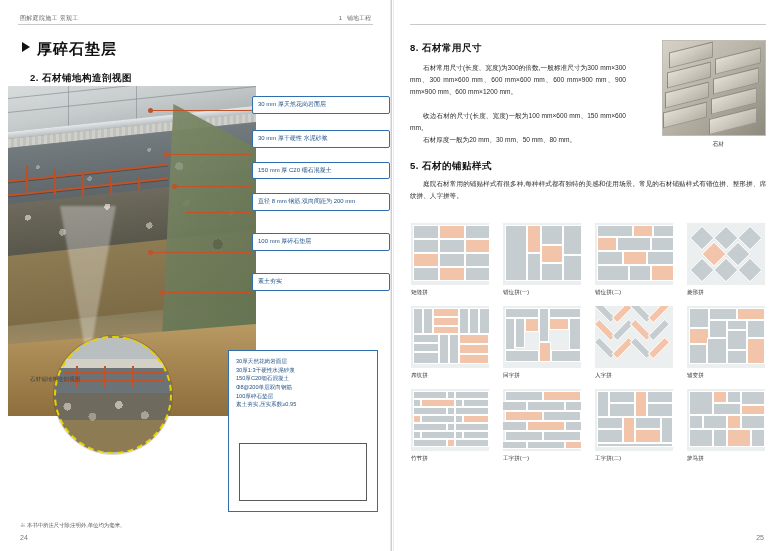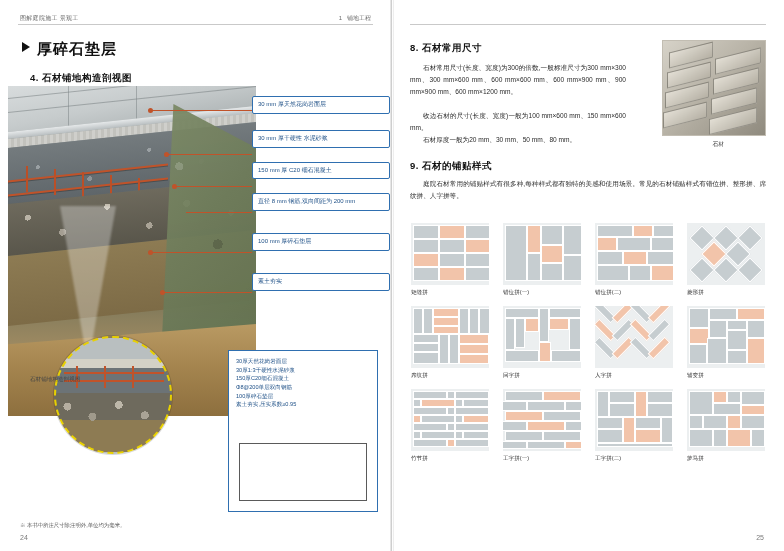--- a/index.html
+++ b/index.html
@@ -352,21 +352,21 @@
     <div class="runhead runhead-left">图解庭院施工 景观工</div>
     <div class="chapter-tag">
       <span class="chapter-num">1</span><span>铺地工程</span>
     </div>
     <div class="runhead-rule"></div>
 
     <div class="h1">
       <span class="tri"></span><span>厚碎石垫层</span>
     </div>
 
-    <div class="h2 h2-left">4. 石材铺地构造剖视图</div>
+    <div class="h2 h2-left">2. 石材铺地构造剖视图</div>
 
     <div class="illus">
       <div class="photo-base">
         <div class="slab-top"></div>
         <div class="slab-line" style="left:0;width:100%;top:12px;"></div>
         <div class="slab-line" style="left:0;width:100%;top:26px;"></div>
         <div class="slab-line" style="left:60px;width:1px;height:46px;top:0;background:rgba(120,128,130,.5);"></div>
         <div class="slab-line" style="left:128px;width:1px;height:46px;top:0;background:rgba(120,128,130,.5);"></div>
 
         <div class="slab-edge" style="top:46px;"></div>
@@ -472,21 +472,21 @@
       <div class="sp-block" style="left:52px; top:12px; width:46px; height:16px;"></div>
       <div class="sp-block" style="left:4px;  top:26px; width:44px; height:16px;"></div>
       <div class="sp-block" style="left:50px; top:32px; width:46px; height:16px;"></div>
       <div class="sp-block" style="left:2px;  top:46px; width:44px; height:16px;"></div>
       <div class="sp-block" style="left:48px; top:52px; width:46px; height:16px;"></div>
       <div class="sp-block" style="left:0px;  top:66px; width:44px; height:16px;"></div>
       <div class="sp-block" style="left:46px; top:72px; width:48px; height:16px;"></div>
     </div>
     <div class="stone-caption">石材</div>
 
-    <div class="h2 r-h2" style="top:160px;">9. 石材的铺贴样式</div>
+    <div class="h2 r-h2" style="top:160px;">5. 石材的铺贴样式</div>
     <div class="r-para" style="left:18px; top:178px; width:356px;">庭院石材常用的铺贴样式有很多种,每种样式都有独特的美感和使用场景。常见的石材铺贴样式有错位拼、整形拼、席纹拼、人字拼等。</div>
 
     <div class="pattern-grid">
 
       <div class="pat-cell">
         <div class="pat-box">
           <div class="tile" style="left:2px;top:2px;width:26px;height:14px;"></div>
           <div class="tile accent" style="left:28px;top:2px;width:26px;height:14px;"></div>
           <div class="tile" style="left:54px;top:2px;width:26px;height:14px;"></div>
           <div class="tile" style="left:2px;top:16px;width:26px;height:14px;"></div>

